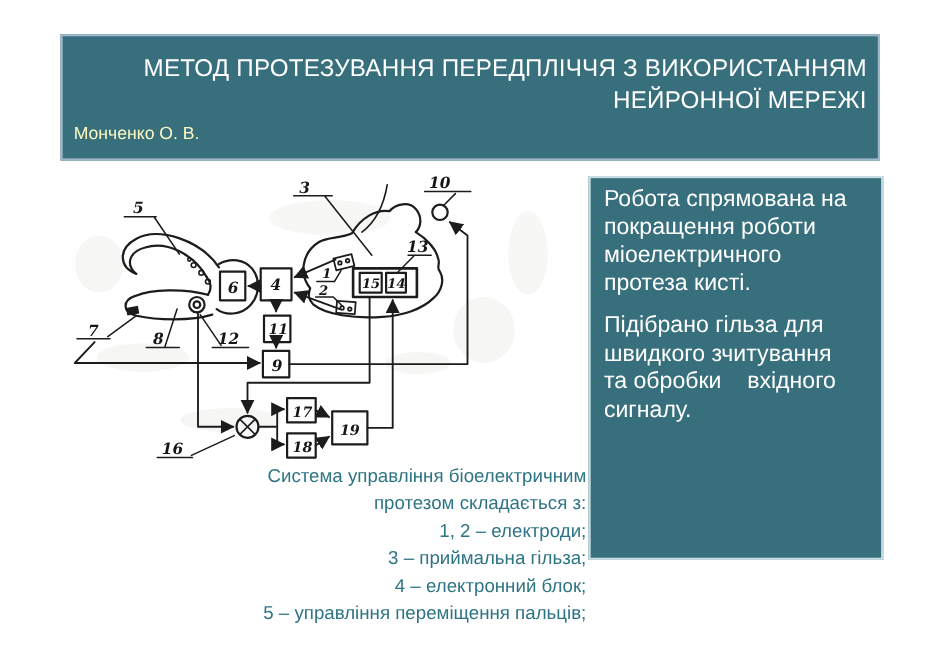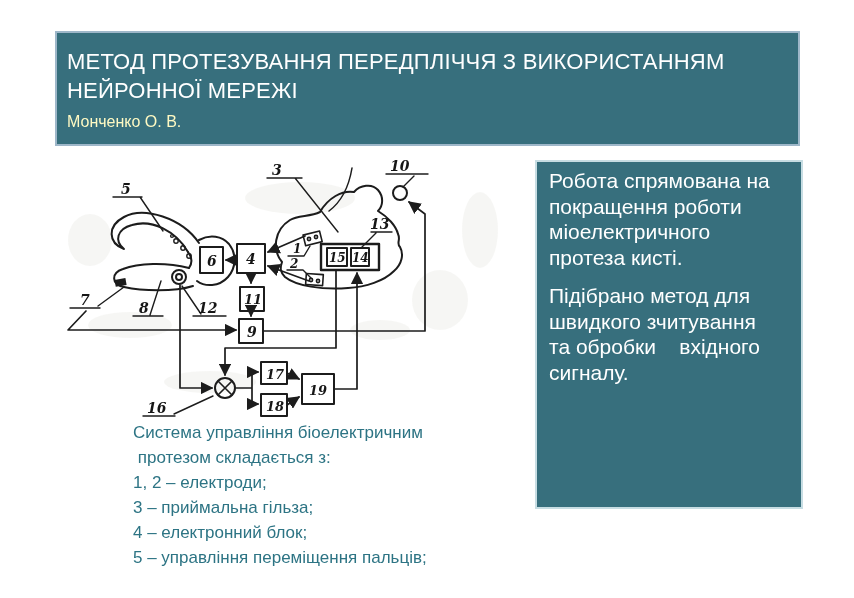--- a/index.html
+++ b/index.html
@@ -14,30 +14,31 @@
     position:relative;width:854px;height:598px;background:#ffffff;overflow:hidden;
     font-family:"Liberation Sans", sans-serif;
   }
   .header-band{
     position:absolute;left:55px;top:31px;width:745px;height:115px;
     background:var(--teal);border:2px solid var(--header-border);
     box-sizing:border-box;padding:14px 10px 0 10px;
   }
   .title{
     color:#ffffff;font-size:22px;line-height:29px;font-weight:500;
-    white-space:pre-line;letter-spacing:.2px;
+    white-space:pre-line;letter-spacing:.2px;text-align:right;
   }
   .author{color:#fef9c3;font-size:16px;line-height:20px;margin-top:7px;}
   .diagram-wrap{
     position:absolute;left:55px;top:150px;width:470px;height:272px;
   }
   .caption{
     position:absolute;left:133px;top:420px;width:400px;
     color:var(--caption);font-size:17px;line-height:25px;
     white-space:pre-wrap;
+    text-align:right;
   }
   .side-panel{
     position:absolute;left:535px;top:160px;width:268px;height:349px;
     background:var(--teal);border:2px solid var(--panel-border);
     box-sizing:border-box;padding:6px 10px 0 12px;
   }
   .side-panel p{
     margin:0 0 13px 0;color:#ffffff;font-size:21px;line-height:25.5px;
     white-space:pre-wrap;
   }
@@ -185,19 +186,19 @@
 1, 2 – електроди;
 3 – приймальна гільза;
 4 – електронний блок;
 5 – управління переміщення пальців;</div>
 
   <div class="side-panel">
     <p>Робота спрямована на
 покращення роботи
 міоелектричного
 протеза кисті.</p>
-    <p>Підібрано метод для
+    <p>Підібрано гільза для
 швидкого зчитування
 та обробки    вхідного
 сигналу.</p>
   </div>
 
 </div>
 
 </body></html>

